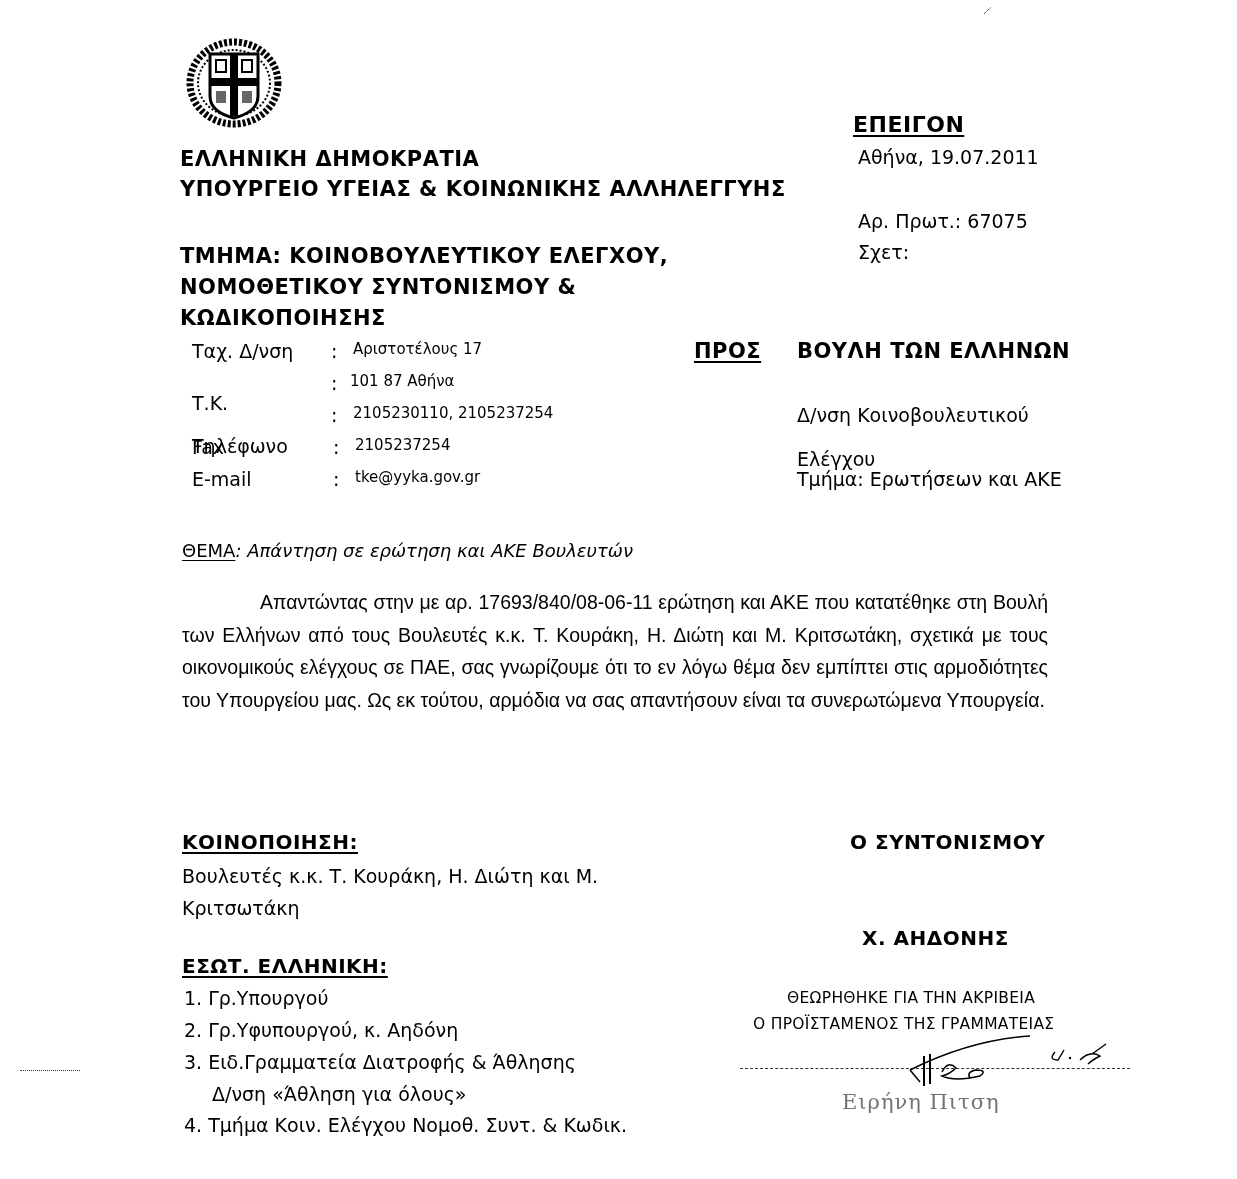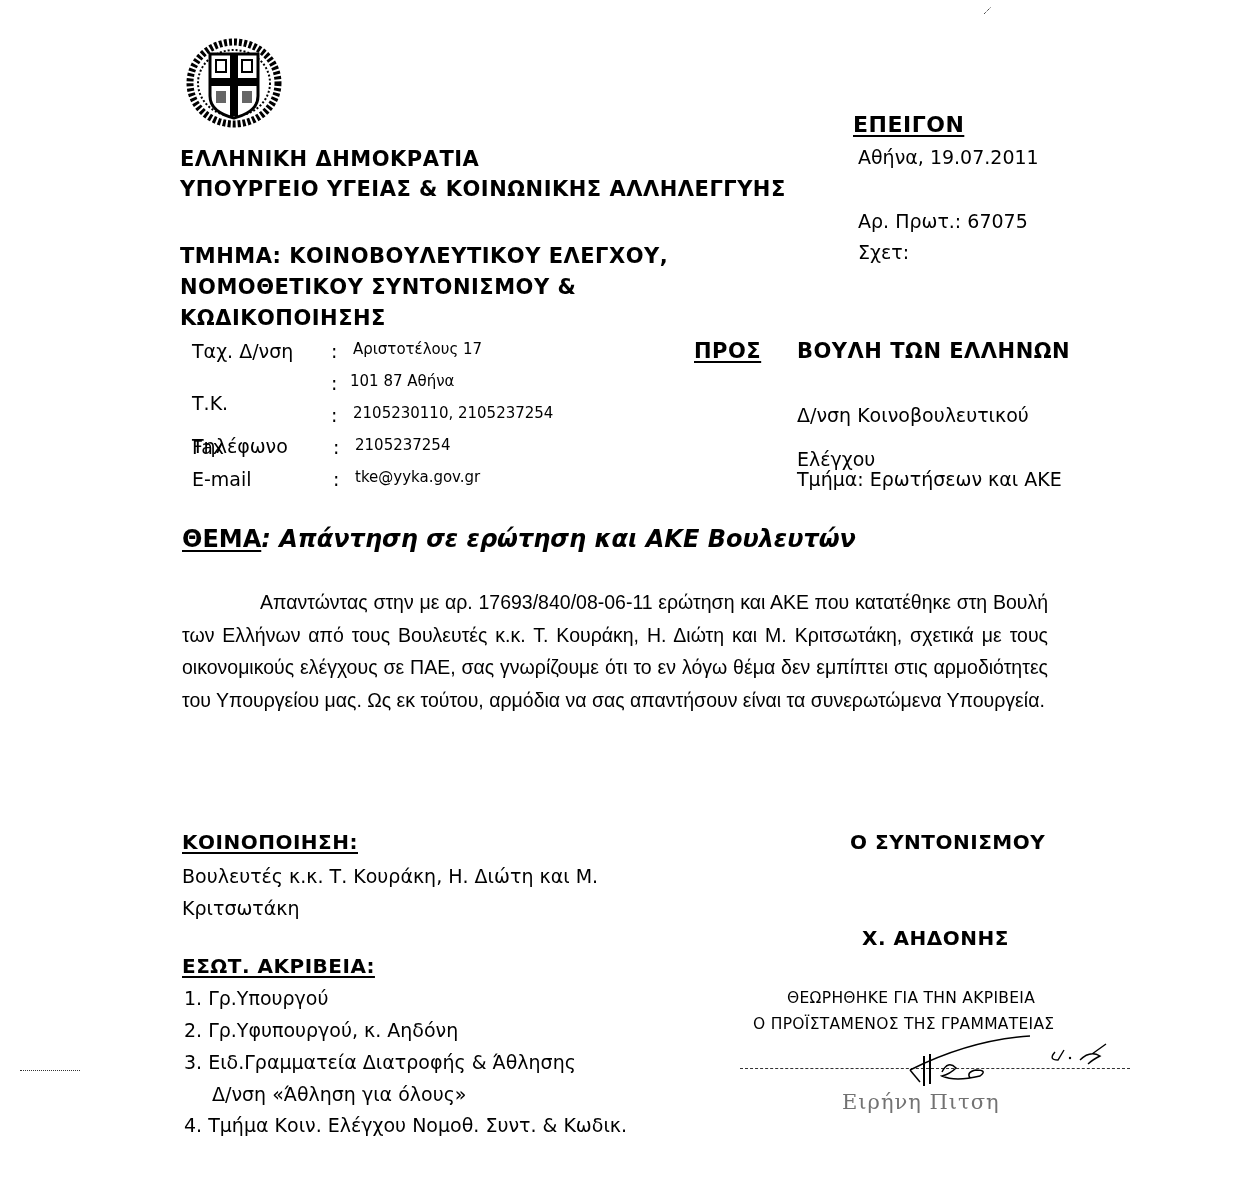--- a/index.html
+++ b/index.html
@@ -81,36 +81,36 @@
   <div class="contact-colon" style="left:333px; top:468px;">:</div>
   <div class="contact-value" style="left:355px; top:468px;text-align:right;">tke@yyka.gov.gr</div>
 </div>
 
 <div class="abs hdr u" style="left:694px; top:339px;">ΠΡΟΣ</div>
 <div class="abs hdr" style="left:797px; top:339px;">ΒΟΥΛΗ ΤΩΝ ΕΛΛΗΝΩΝ</div>
 <div class="abs txt" style="left:797px; top:404px;">Δ/νση Κοινοβουλευτικού</div>
 <div class="abs txt" style="left:797px; top:436px;margin-top:12px;">Ελέγχου</div>
 <div class="abs txt" style="left:797px; top:468px;text-align:right;">Τμήμα: Ερωτήσεων και ΑΚΕ</div>
 
-<div class="abs" style="left:182px; top:525px; font-size:24px; font-weight:bold;">
+<div class="abs" style="left:182px; top:540px; font-size:18px; font-weight:normal;">
   <span class="u">ΘΕΜΑ</span><span style="font-style:italic;">: Απάντηση σε ερώτηση και ΑΚΕ Βουλευτών</span>
 </div>
 
 <div class="body-par">
   <p>Απαντώντας στην με αρ. 17693/840/08-06-11 ερώτηση και ΑΚΕ που κατατέθηκε στη Βουλή των Ελλήνων από τους Βουλευτές κ.κ. Τ. Κουράκη, Η. Διώτη και Μ. Κριτσωτάκη, σχετικά με τους οικονομικούς ελέγχους σε ΠΑΕ, σας γνωρίζουμε ότι το εν λόγω θέμα δεν εμπίπτει στις αρμοδιότητες του Υπουργείου μας. Ως εκ τούτου, αρμόδια να σας απαντήσουν είναι τα συνερωτώμενα Υπουργεία.</p>
 </div>
 
 <div class="abs hdr u" style="left:182px; top:830px; font-size:20px;">ΚΟΙΝΟΠΟΙΗΣΗ:</div>
 <div class="abs txt" style="left:182px; top:865px;">Βουλευτές κ.κ. Τ. Κουράκη, Η. Διώτη και Μ.</div>
 <div class="abs txt" style="left:182px; top:897px;">Κριτσωτάκη</div>
 
 <div class="abs hdr" style="left:850px; top:830px; font-size:20px;">Ο ΣΥΝΤΟΝΙΣΜΟΥ</div>
 <div class="abs hdr" style="left:862px; top:926px; font-size:20px;">Χ. ΑΗΔΟΝΗΣ</div>
 
-<div class="abs hdr u" style="left:182px; top:954px; font-size:20px;">ΕΣΩΤ. ΑΚΡΙΒΕΙΑ:</div>
+<div class="abs hdr u" style="left:182px; top:954px; font-size:20px;">ΕΣΩΤ. ΕΛΛΗΝΙΚΗ:</div>
 <div class="abs txt" style="left:184px; top:987px;">1. Γρ.Υπουργού</div>
 <div class="abs txt" style="left:184px; top:1019px;">2. Γρ.Υφυπουργού, κ. Αηδόνη</div>
 <div class="abs txt" style="left:184px; top:1051px;">3. Ειδ.Γραμματεία Διατροφής &amp; Άθλησης</div>
 <div class="abs txt" style="left:212px; top:1083px;">Δ/νση «Άθληση για όλους»</div>
 <div class="abs txt" style="left:184px; top:1114px;">4. Τμήμα Κοιν. Ελέγχου Νομοθ. Συντ. &amp; Κωδικ.</div>
 
 <div class="abs small-caps" style="left:787px; top:989px;">ΘΕΩΡΗΘΗΚΕ ΓΙΑ ΤΗΝ ΑΚΡΙΒΕΙΑ</div>
 <div class="abs small-caps" style="left:753px; top:1015px;">Ο ΠΡΟΪΣΤΑΜΕΝΟΣ ΤΗΣ ΓΡΑΜΜΑΤΕΙΑΣ</div>
 
 <div class="sig-line" style="left:740px; top:1068px; width:390px;"></div>

